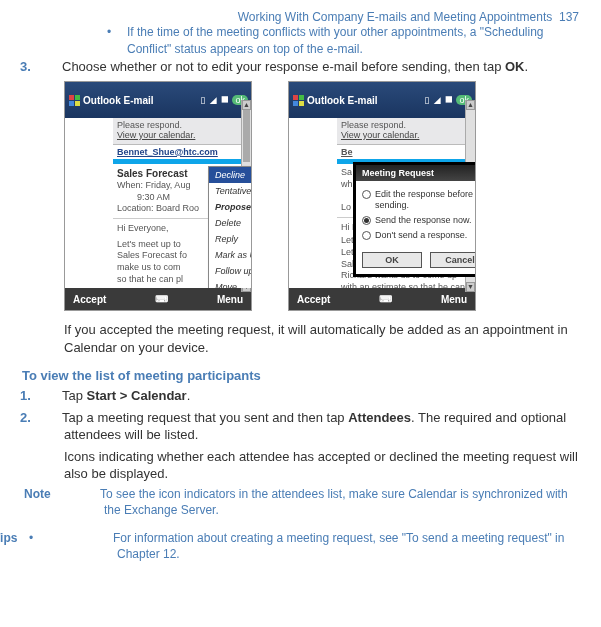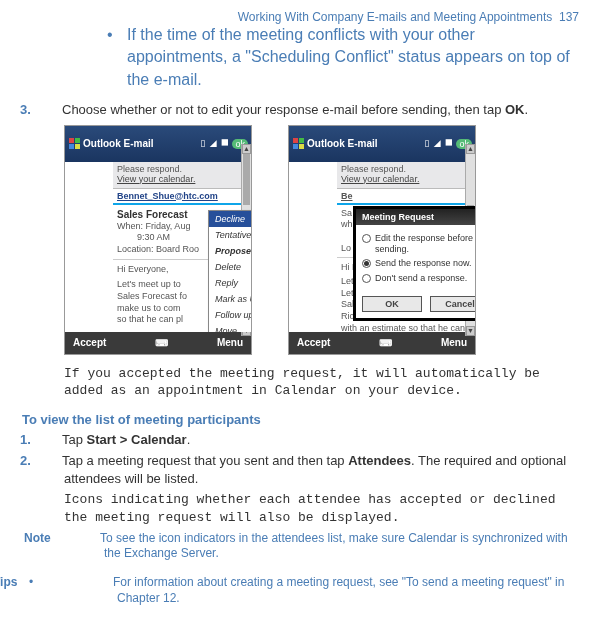--- a/index.html
+++ b/index.html
@@ -14,24 +14,23 @@
     padding: 10px 22px;
   }
   .header-line {
     text-align: right;
     color: #4a7db5;
     font-size: 12px;
   }
   .header-line .pnum { color: #4a7db5; }
   .bullet-line {
     color: #4a7db5;
-    font-size: 16px;
+    font-size: 12px;
     padding-left: 105px;
     text-indent: -10px;
-    margin-bottom: 10px;
     line-height: 1.4;
   }
   .bullet-line .dotb { color: #4a7db5; display: inline-block; width:10px; }
   .step-line {
     padding-left: 42px;
     text-indent: -22px;
     margin-bottom: 4px;
     line-height: 1.35;
     font-size: 13px;
     color: #333;
@@ -86,21 +85,21 @@
   }
   .p-banner {
     background: #e8e8ea;
     border-bottom: 1px solid #bbb;
     padding: 3px 4px;
     color: #555;
     font-size: 9px;
     line-height: 1.1;
   }
   .p-banner div:nth-child(2){ text-decoration: underline; color:#444;}
-  .p-from { padding:2px 4px; color:#224488; font-weight:bold; text-decoration:underline; font-size:9px; border-bottom:2px solid #0ea5e9;}
+  .p-from { padding:2px 4px; color:#224488; font-weight:bold; text-decoration:underline; font-size:9px; border-bottom:5px solid #0ea5e9;}
   .p-meta { padding:3px 4px; font-size:9px; color:#555; line-height:1.3; border-bottom:1px solid #ccc;}
   .p-meta .ttl { color:#333; font-weight:bold; font-size:10px;}
   .p-msg { padding:4px; font-size:9px; color:#555; line-height:1.3;}
   .p-botbar {
     height: 22px;
     background: #3a3a3a;
     color: #fff;
     display: flex;
     align-items: center;
     justify-content: space-between;
@@ -172,21 +171,20 @@
     border:1px solid #555; background:#e8e8e8; font-size:9px;
     padding:2px 0; width:60px; text-align:center; font-weight:bold;
   }
 
   .para {
     padding-left: 42px;
     margin: 4px 0 12px 0;
     font-size:13px;
     line-height:1.35;
     color:#333;
-    font-family:Liberation Mono, monospace;
   }
   h4.section {
     color: #4a7db5;
     font-weight: bold;
     font-size: 13px;
     margin: 6px 0 4px 0;
   }
   .note-line {
     padding-left: 82px;
     text-indent: -40px;

